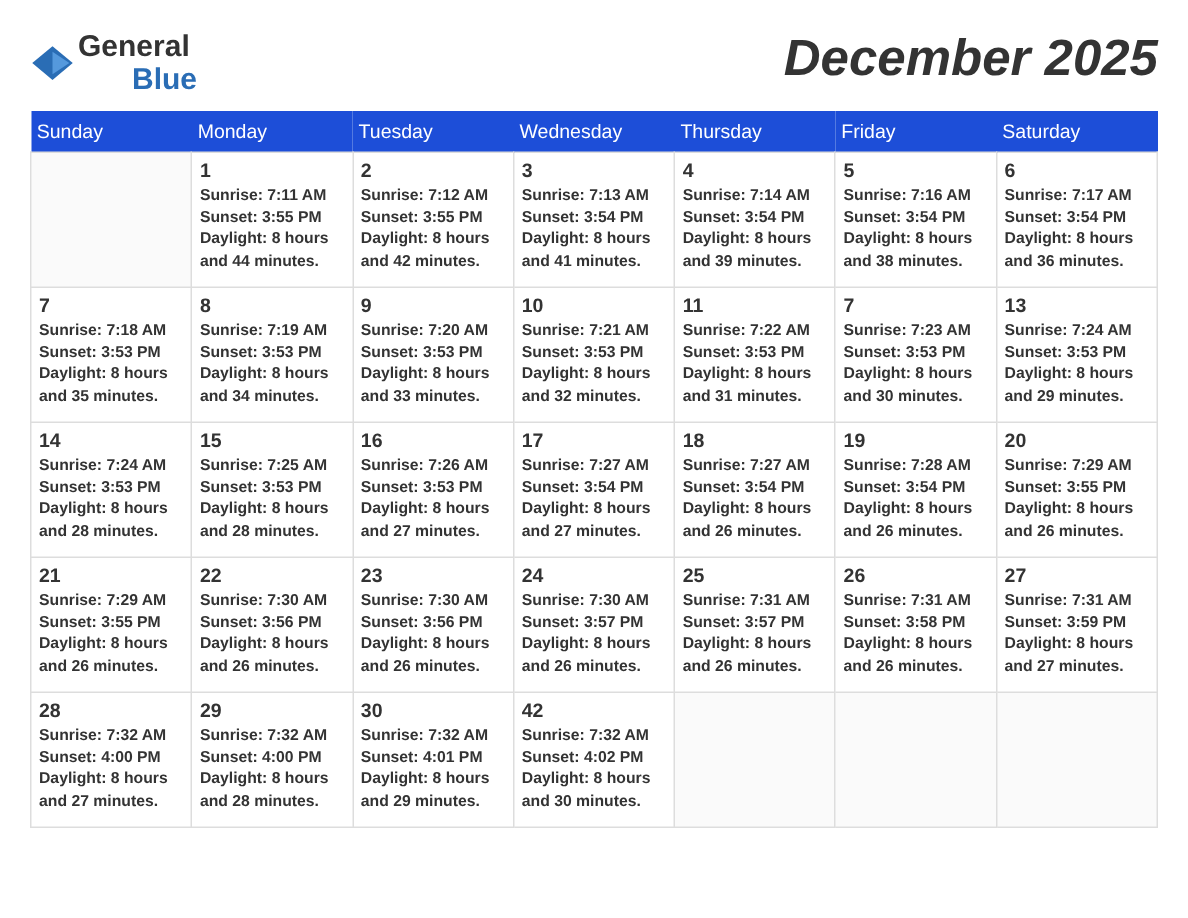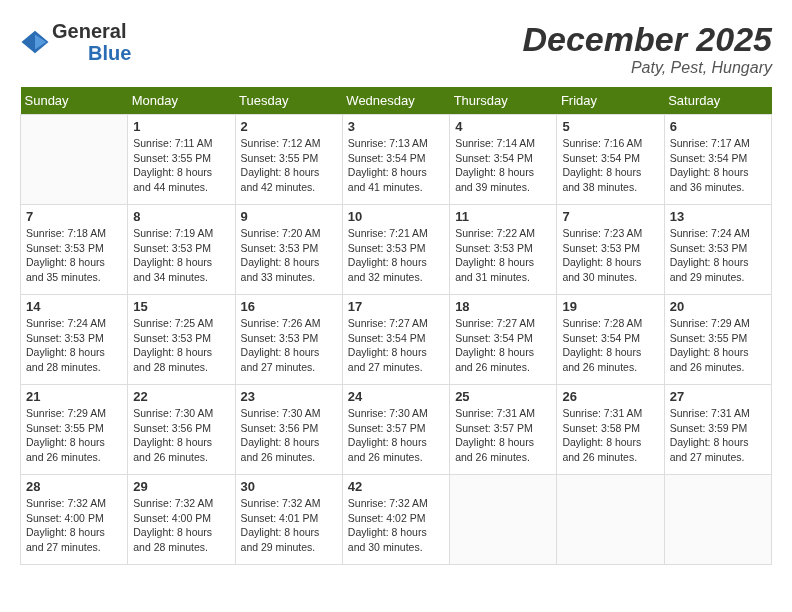--- a/index.html
+++ b/index.html
@@ -37,21 +37,21 @@
     .location-title {
       font-size: 16px;
       color: #555;
     }
     .calendar-table {
       width: 100%;
       border-collapse: collapse;
       font-size: 11px;
     }
     .calendar-table th {
-      background-color: #4d7c0f;
+      background-color: #1d4ed8;
       color: #fff;
       padding: 6px 4px;
       text-align: left;
       font-size: 13px;
       font-weight: normal;
     }
     .calendar-table td {
       border: 1px solid #ddd;
       vertical-align: top;
       padding: 4px 5px;
@@ -63,20 +63,21 @@
       font-size: 13px;
       font-weight: bold;
       color: #333;
       display: block;
       margin-bottom: 2px;
     }
     .day-info {
       font-size: 10.5px;
       color: #333;
       line-height: 1.4;
+      font-weight: bold;
     }
     .empty-cell {
       background: #fafafa;
     }
   </style>
 </head>
 <body>
 
 <div class="header">
   <div class="logo">
@@ -84,21 +85,20 @@
       <polygon points="20,5 38,20 20,35 2,20" fill="#2a6db5"></polygon>
       <polygon points="20,10 35,20 20,30" fill="#5599dd"></polygon>
     </svg>
     <div>
       <div style="font-size:20px;font-weight:bold;color:#333;line-height:1.1;">General</div>
       <div style="font-size:20px;font-weight:bold;color:#2a6db5;line-height:1.1;margin-left:36px;">Blue</div>
     </div>
   </div>
   <div class="title-block">
     <div class="month-title">December 2025</div>
-    <div class="location-title">Paty, Pest, Hungary</div>
   </div>
 </div>
 
 <table class="calendar-table">
   <thead>
     <tr id="weekday-header">
     <th>Sunday</th>
         <th>Monday</th>
         <th>Tuesday</th>
         <th>Wednesday</th>

